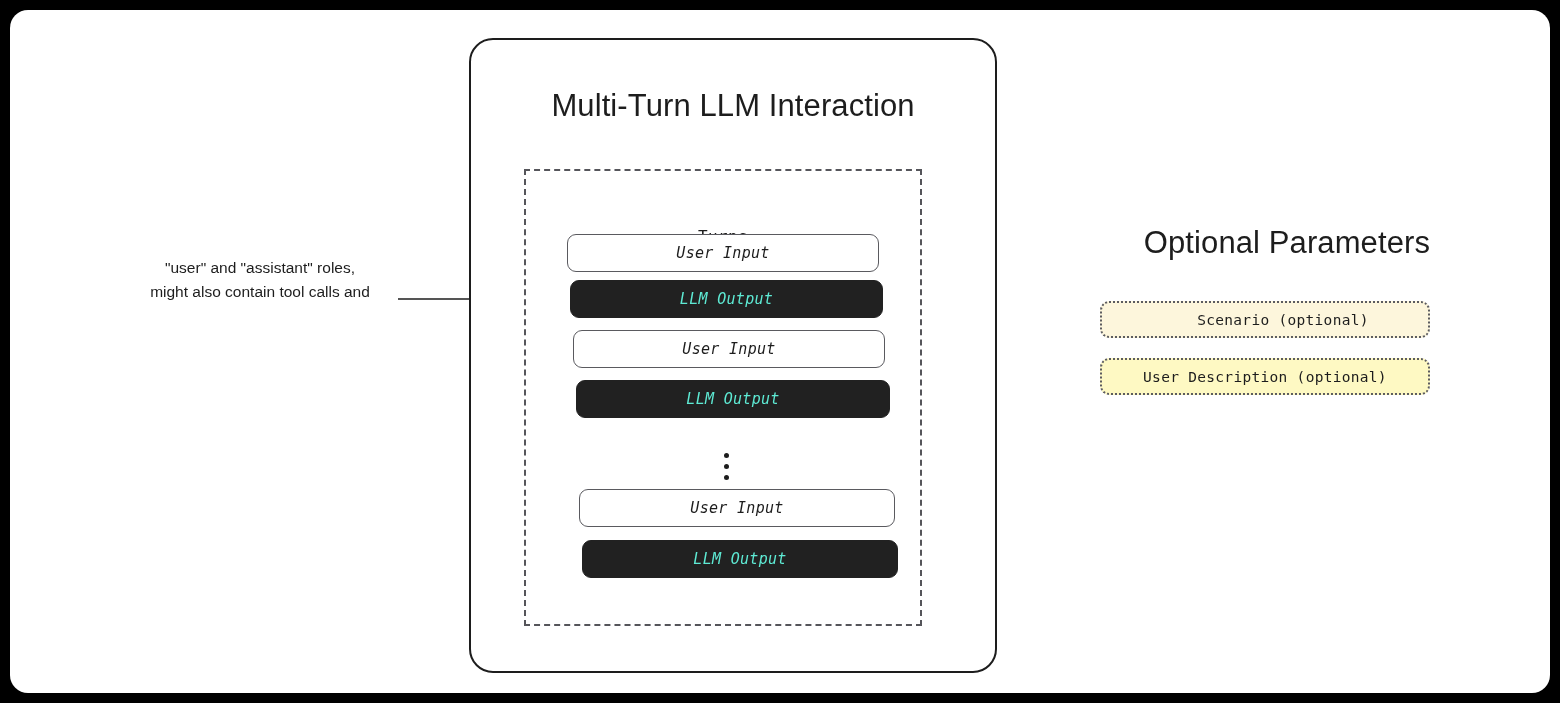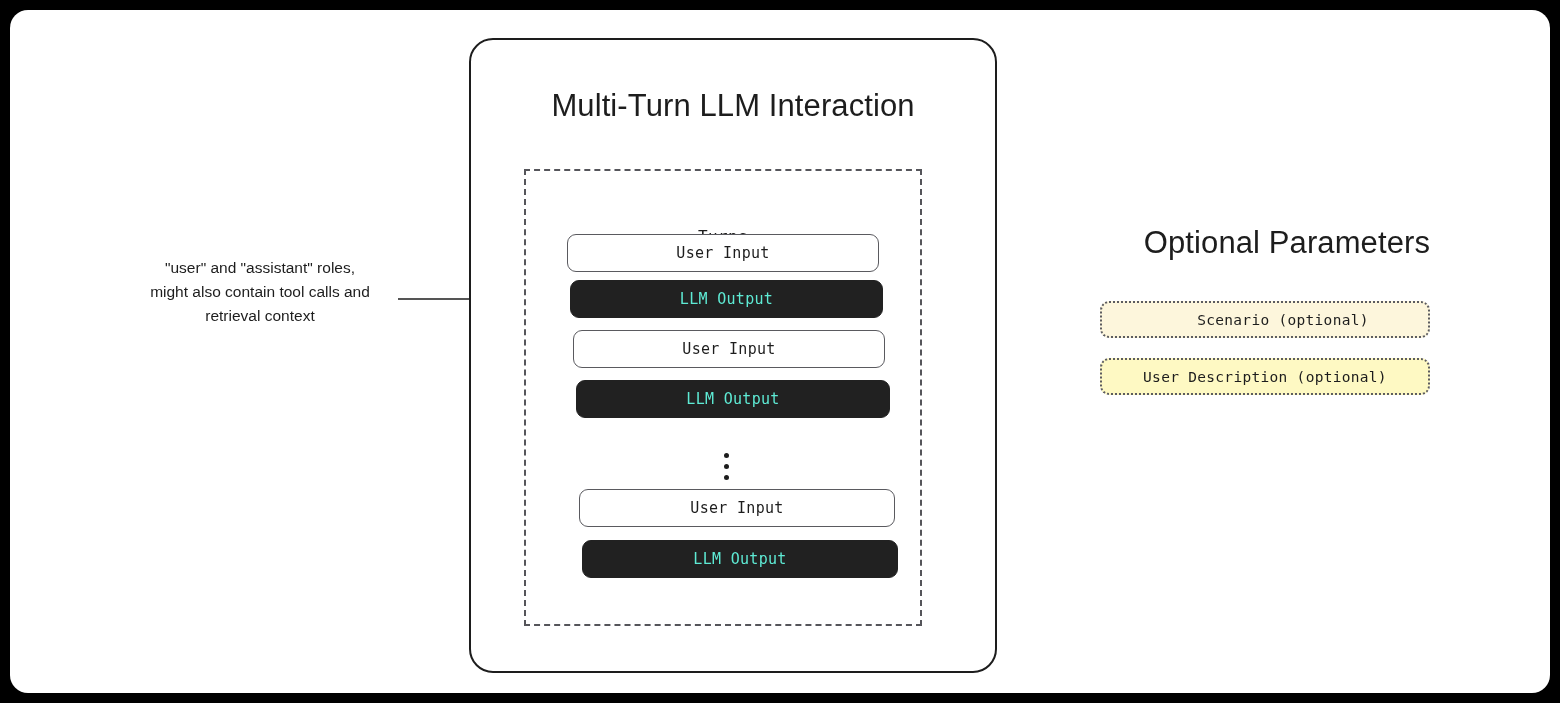--- a/index.html
+++ b/index.html
@@ -108,20 +108,21 @@
     position: absolute;
     height: 38px;
     border-radius: 9px;
     box-sizing: border-box;
     display: flex;
     align-items: center;
     justify-content: center;
     font-family: "DejaVu Sans Mono", "Liberation Mono", monospace;
     font-size: 15px;
     letter-spacing: 0.3px;
+    font-style: italic;
   }
   .turn-box.user {
     background: #ffffff;
     border: 1.6px solid #5a5a5f;
     color: #1d1d1d;
   }
   .turn-box.llm {
     background: #212121;
     border: 1.6px solid #212121;
     color: #5eead4;
@@ -176,21 +177,20 @@
 </style>
 </head>
 <body>
 
 <div id="page">
   <div id="canvas">
 
     <div id="annotation">
       <span class="ln">"user" and "assistant" roles,</span>
       <span class="ln">might also contain tool calls and</span>
-      <span class="ln">retrieval context</span>
     </div>
 
     <div id="arrow-wrap">
       <svg width="130" height="34" viewBox="0 0 130 34">
         <line x1="0" y1="17" x2="112" y2="17" stroke="#1d1d1d" stroke-width="1.6"></line>
         <polygon points="110,10 126,17 110,24" fill="#1d1d1d"></polygon>
       </svg>
     </div>
 
     <div id="main-container">

